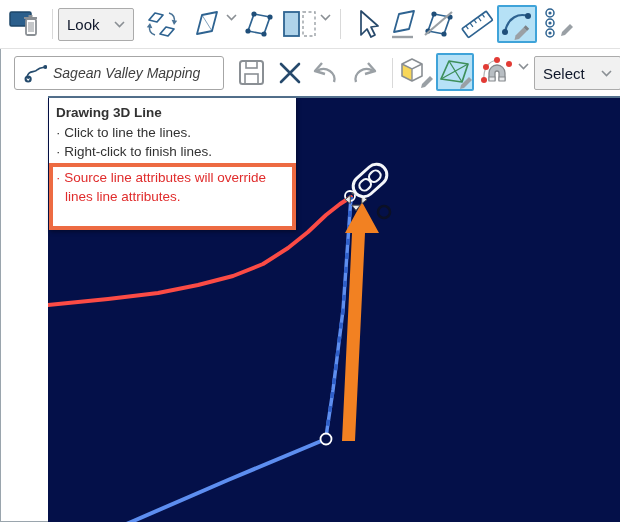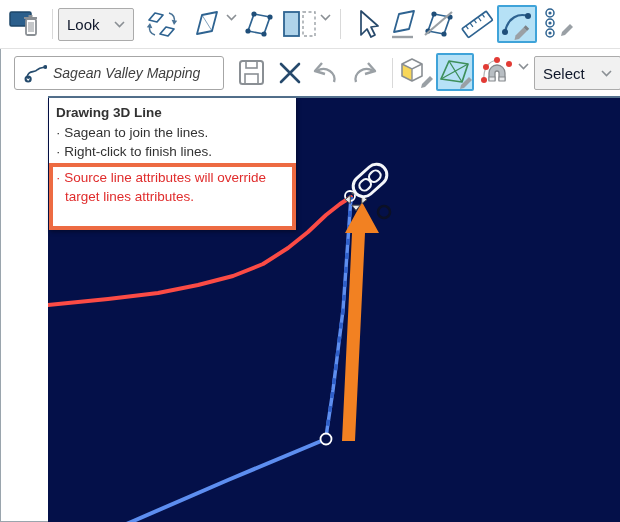--- a/index.html
+++ b/index.html
@@ -270,22 +270,22 @@
 
       <g transform="rotate(-42 322 84.5)">
         <rect x="303" y="74" width="38" height="21" rx="10.5" stroke="#F4F6FA" stroke-width="3" fill="#041049"></rect>
         <rect x="309.5" y="79.5" width="12" height="10" rx="5" fill="none" stroke="#F4F6FA" stroke-width="2.2"></rect>
         <rect x="322.5" y="79.5" width="12" height="10" rx="5" fill="none" stroke="#F4F6FA" stroke-width="2.2"></rect>
       </g>
     </svg>
 
     <div class="tooltip">
       <div class="tt-title">Drawing 3D Line</div>
-      <div class="tt-line"><span>·</span> <span>Sagean to join the lines.</span></div>
+      <div class="tt-line"><span>·</span> <span>Click to line the lines.</span></div>
       <div class="tt-line"><span>·</span> <span>Right-click to finish lines.</span></div>
       <div class="tt-warn">
         <div><span>·</span> <span>Source line attributes will override</span></div>
-        <div class="ind">target lines attributes.</div>
+        <div class="ind">lines line attributes.</div>
       </div>
     </div>
   </div>
 
 </div>
 
 </body></html>

